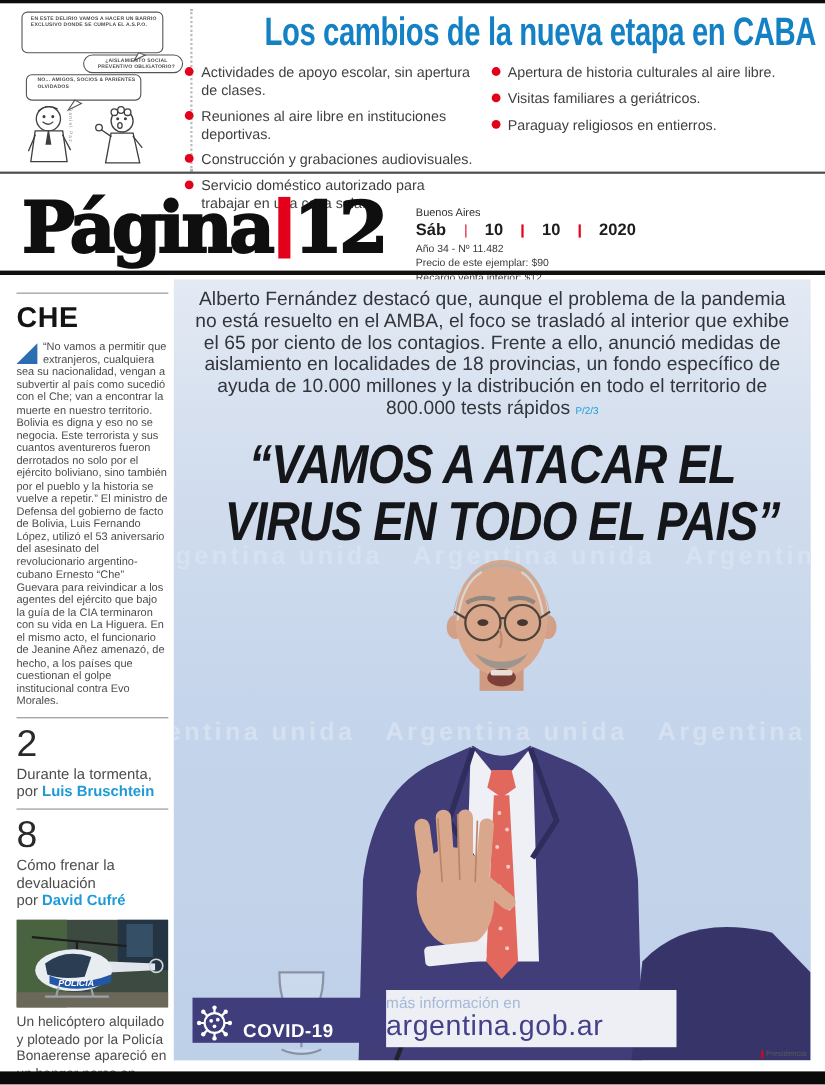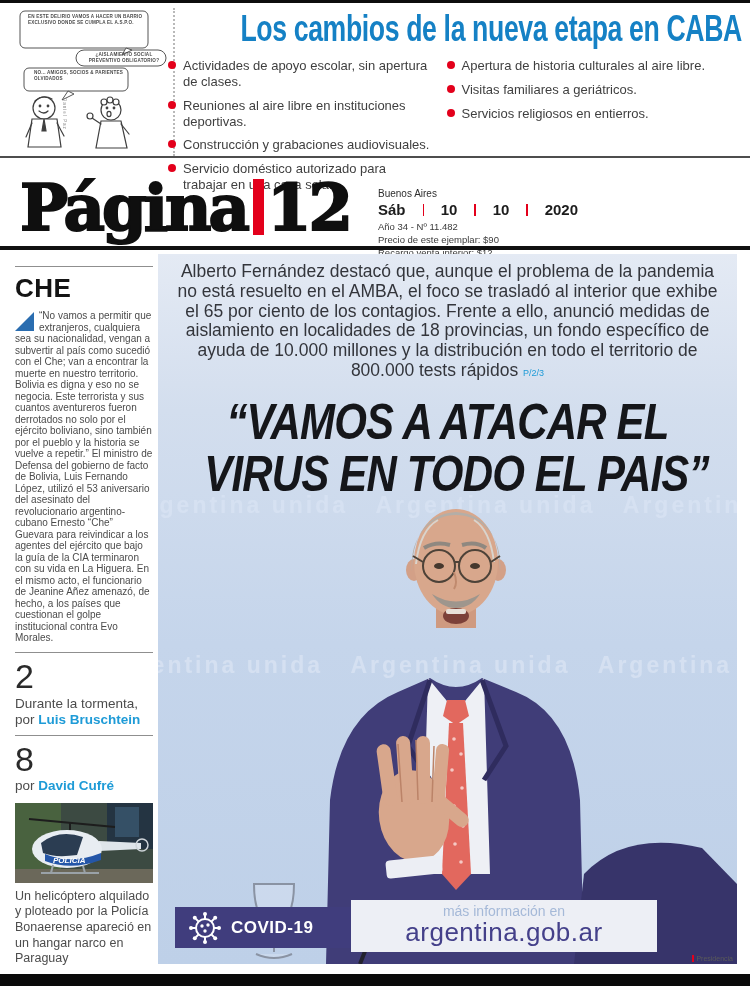--- a/index.html
+++ b/index.html
@@ -77,24 +77,24 @@
   .intro .pref{font-size:9px;}
   .main-headline{position:relative;z-index:2;margin-top:12px;text-align:center;
       font-style:italic;font-weight:bold;font-size:50px;line-height:52px;
       color:#15161a;letter-spacing:-1px;transform:scaleX(.84);transform-origin:center;
       white-space:nowrap;}
   .photo{position:absolute;left:0;bottom:0;z-index:1;display:block;}
 
   
   .banner{position:absolute;z-index:3;left:17px;bottom:12px;width:500px;height:52px;}
   .covid-box{position:absolute;left:0;bottom:4px;width:176px;height:41px;background:#403d7d;
-             display:flex;align-items:center;padding-left:12px;box-sizing:border-box;}
+             display:flex;align-items:flex-end;padding-left:2px;box-sizing:border-box;}
   .covid-label{color:#fff;font-weight:bold;font-size:17px;letter-spacing:.5px;margin-left:8px;}
-  .info-box{position:absolute;left:176px;bottom:0;width:306px;height:52px;background:#edeff5;
-            text-align:center;padding-top:4px;box-sizing:border-box;}
+  .info-box{position:absolute;left:176px;bottom:0;width:264px;height:52px;background:#edeff5;
+            padding-top:4px;box-sizing:border-box;}
   .more-info{font-size:14px;color:#a5b9d8;line-height:15px;}
   .gob-url{font-size:26px;color:#44408a;line-height:27px;letter-spacing:.5px;}
   .credit{position:absolute;z-index:3;right:4px;bottom:2px;font-size:7px;color:#5a5a5a;
           display:flex;align-items:center;}
   .credit .bar{display:inline-block;width:2px;height:7px;background:#e3001b;margin-right:2px;}
 </style>
 </head>
 <body>
 
 <div id="page">
@@ -147,21 +147,21 @@
     <div class="bullets">
       <div class="col">
         <div class="bullet"><span class="dot"></span><span>Actividades de apoyo escolar, sin apertura de clases.</span></div>
         <div class="bullet"><span class="dot"></span><span>Reuniones al aire libre en instituciones deportivas.</span></div>
         <div class="bullet"><span class="dot"></span><span>Construcción y grabaciones audiovisuales.</span></div>
         <div class="bullet"><span class="dot"></span><span>Servicio doméstico autorizado para trabajar en una casa sola.</span></div>
       </div>
       <div class="col">
         <div class="bullet"><span class="dot"></span><span>Apertura de historia culturales al aire libre.</span></div>
         <div class="bullet"><span class="dot"></span><span>Visitas familiares a geriátricos.</span></div>
-        <div class="bullet"><span class="dot"></span><span>Servicios religiosos en entierros.</span></div>
+        <div class="bullet"><span class="dot"></span><span>Paraguay religiosos en entierros.</span></div>
       </div>
     </div>
   </div>
 
   <div class="abs rule-top"></div>
 
   <div class="abs logo">
     <span class="logo-txt">Página</span>
     <span class="logo-bar"></span>
     <span class="logo-txt">12</span>
@@ -191,20 +191,21 @@
       <span class="tri"></span><span>“No vamos a permitir que extranjeros, cualquiera sea su nacionalidad, vengan a subvertir al país como sucedió con el Che; van a encontrar la muerte en nuestro territorio. Bolivia es digna y eso no se negocia. Este terrorista y sus cuantos aventureros fueron derrotados no solo por el ejército boliviano, sino también por el pueblo y la historia se vuelve a repetir.” El ministro de Defensa del gobierno de facto de Bolivia, Luis Fernando López, utilizó el 53 aniversario del asesinato del revolucionario argentino-cubano Ernesto “Che” Guevara para reivindicar a los agentes del ejército que bajo la guía de la CIA terminaron con su vida en La Higuera. En el mismo acto, el funcionario de Jeanine Añez amenazó, de hecho, a los países que cuestionan el golpe institucional contra Evo Morales.</span>
     </div>
 
     <hr class="sb-rule">
     <div class="sec-num">2</div>
     <div class="sec-title">Durante la tormenta,</div>
     <div class="byline"><span>por </span><b class="author">Luis Bruschtein</b></div>
 
     <hr class="sb-rule">
     <div class="sec-num">8</div>
+    <div class="sec-title">Cómo frenar la devaluación</div>
     <div class="byline"><span>por </span><b class="author">David Cufré</b></div>
 
     <svg class="heli" width="138" height="80" viewBox="0 0 138 80">
       <rect x="0" y="0" width="138" height="80" fill="#3c4a42"></rect>
       <rect x="0" y="0" width="46" height="80" fill="#49623f"></rect>
       <rect x="92" y="0" width="46" height="46" fill="#243442"></rect>
       <rect x="0" y="66" width="138" height="14" fill="#6b685a"></rect>
       <rect x="100" y="4" width="24" height="30" fill="#355066"></rect>
       <line x1="14" y1="16" x2="100" y2="24" stroke="#1d1d1d" stroke-width="2"></line>
       <line x1="55" y1="20" x2="55" y2="30" stroke="#1d1d1d" stroke-width="2"></line>

